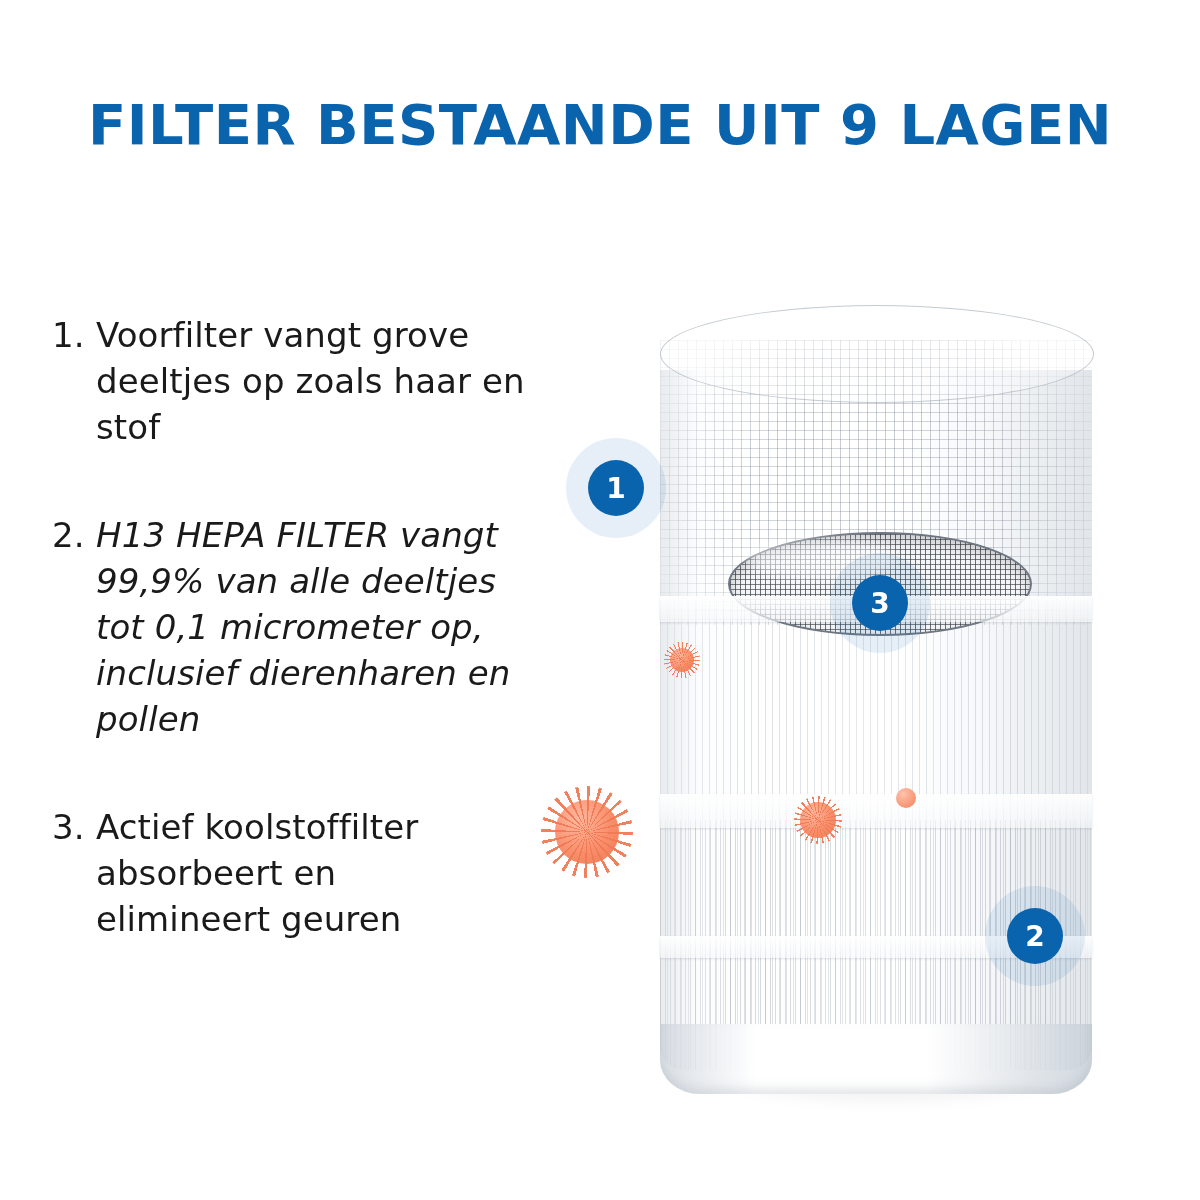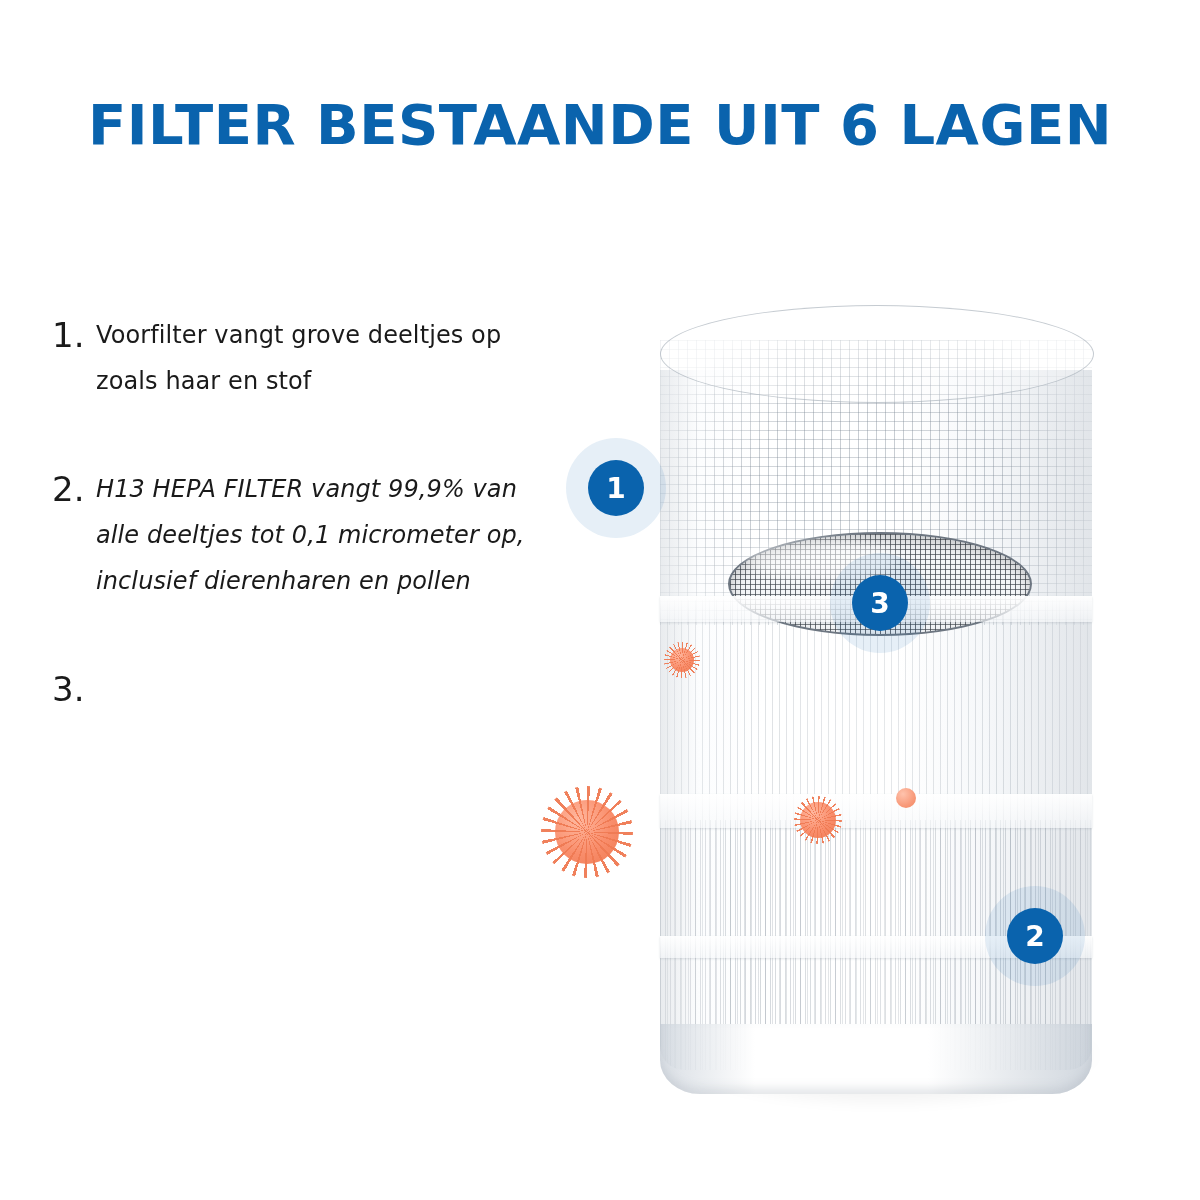--- a/index.html
+++ b/index.html
@@ -44,21 +44,21 @@
     margin-bottom: 62px;
   }
   .item-num {
     width: 44px;
     flex: 0 0 44px;
     font-size: 34px;
     line-height: 46px;
     color: #1a1a1a;
   }
   .item-text {
-    font-size: 24px;
+    font-size: 34px;
     line-height: 46px;
     color: #1a1a1a;
     letter-spacing: 0.1px;
   }
   #item-2 .item-text { max-width: 430px; font-style: italic; }
   #item-3 .item-text { max-width: 420px; }
 
   
   #filter-figure {
     position: absolute;
@@ -284,36 +284,37 @@
     top: 488px;
     width: 20px;
     height: 20px;
     background: radial-gradient(circle at 35% 30%, #ffc3ad 0%, #f89a7a 60%, #f2855f 100%);
   }
   #particle-small-2::before { display: none; }
 </style>
 </head>
 <body>
 
-<div id="title">FILTER BESTAANDE UIT 6 LAGEN</div>
+<div id="title">FILTER BESTAANDE UIT 9 LAGEN</div>
 
 <div id="list">
 
   <div class="list-item" id="item-1">
     <div class="item-num">1.</div>
     <div class="item-text">Voorfilter vangt grove deeltjes op zoals haar en stof</div>
   </div>
 
   <div class="list-item" id="item-2">
     <div class="item-num">2.</div>
     <div class="item-text">H13 HEPA FILTER vangt 99,9% van alle deeltjes tot 0,1 micrometer op, inclusief dierenharen en pollen</div>
   </div>
 
   <div class="list-item" id="item-3">
     <div class="item-num">3.</div>
+    <div class="item-text">Actief koolstoffilter absorbeert en elimineert geuren</div>
   </div>
 
 </div>
 
 <div id="filter-figure">
 
   <div class="floor-shadow"></div>
 
   <div class="cyl-body"></div>
   <div class="pleats"></div>

